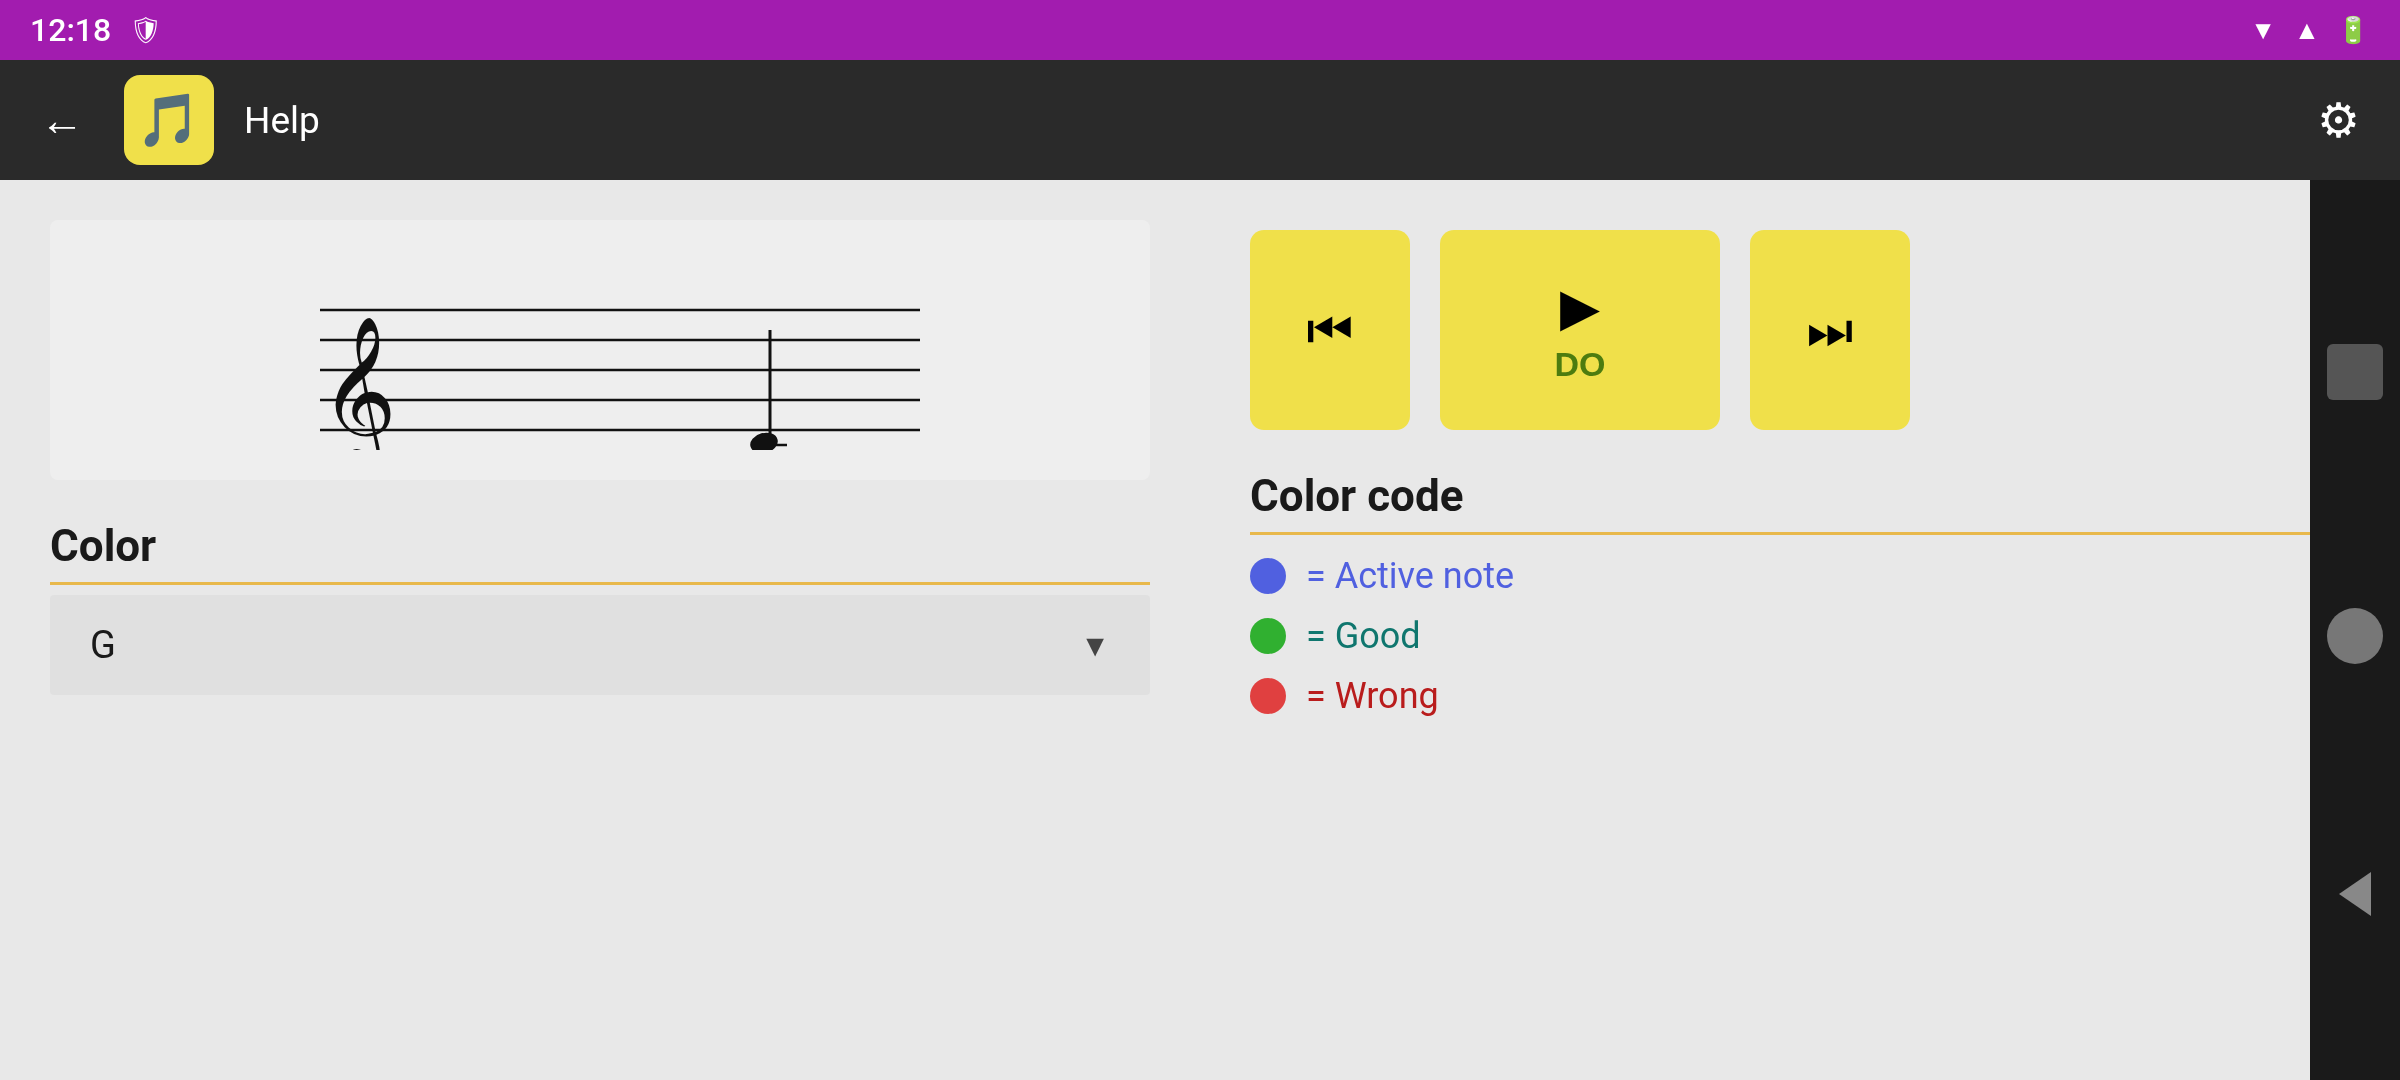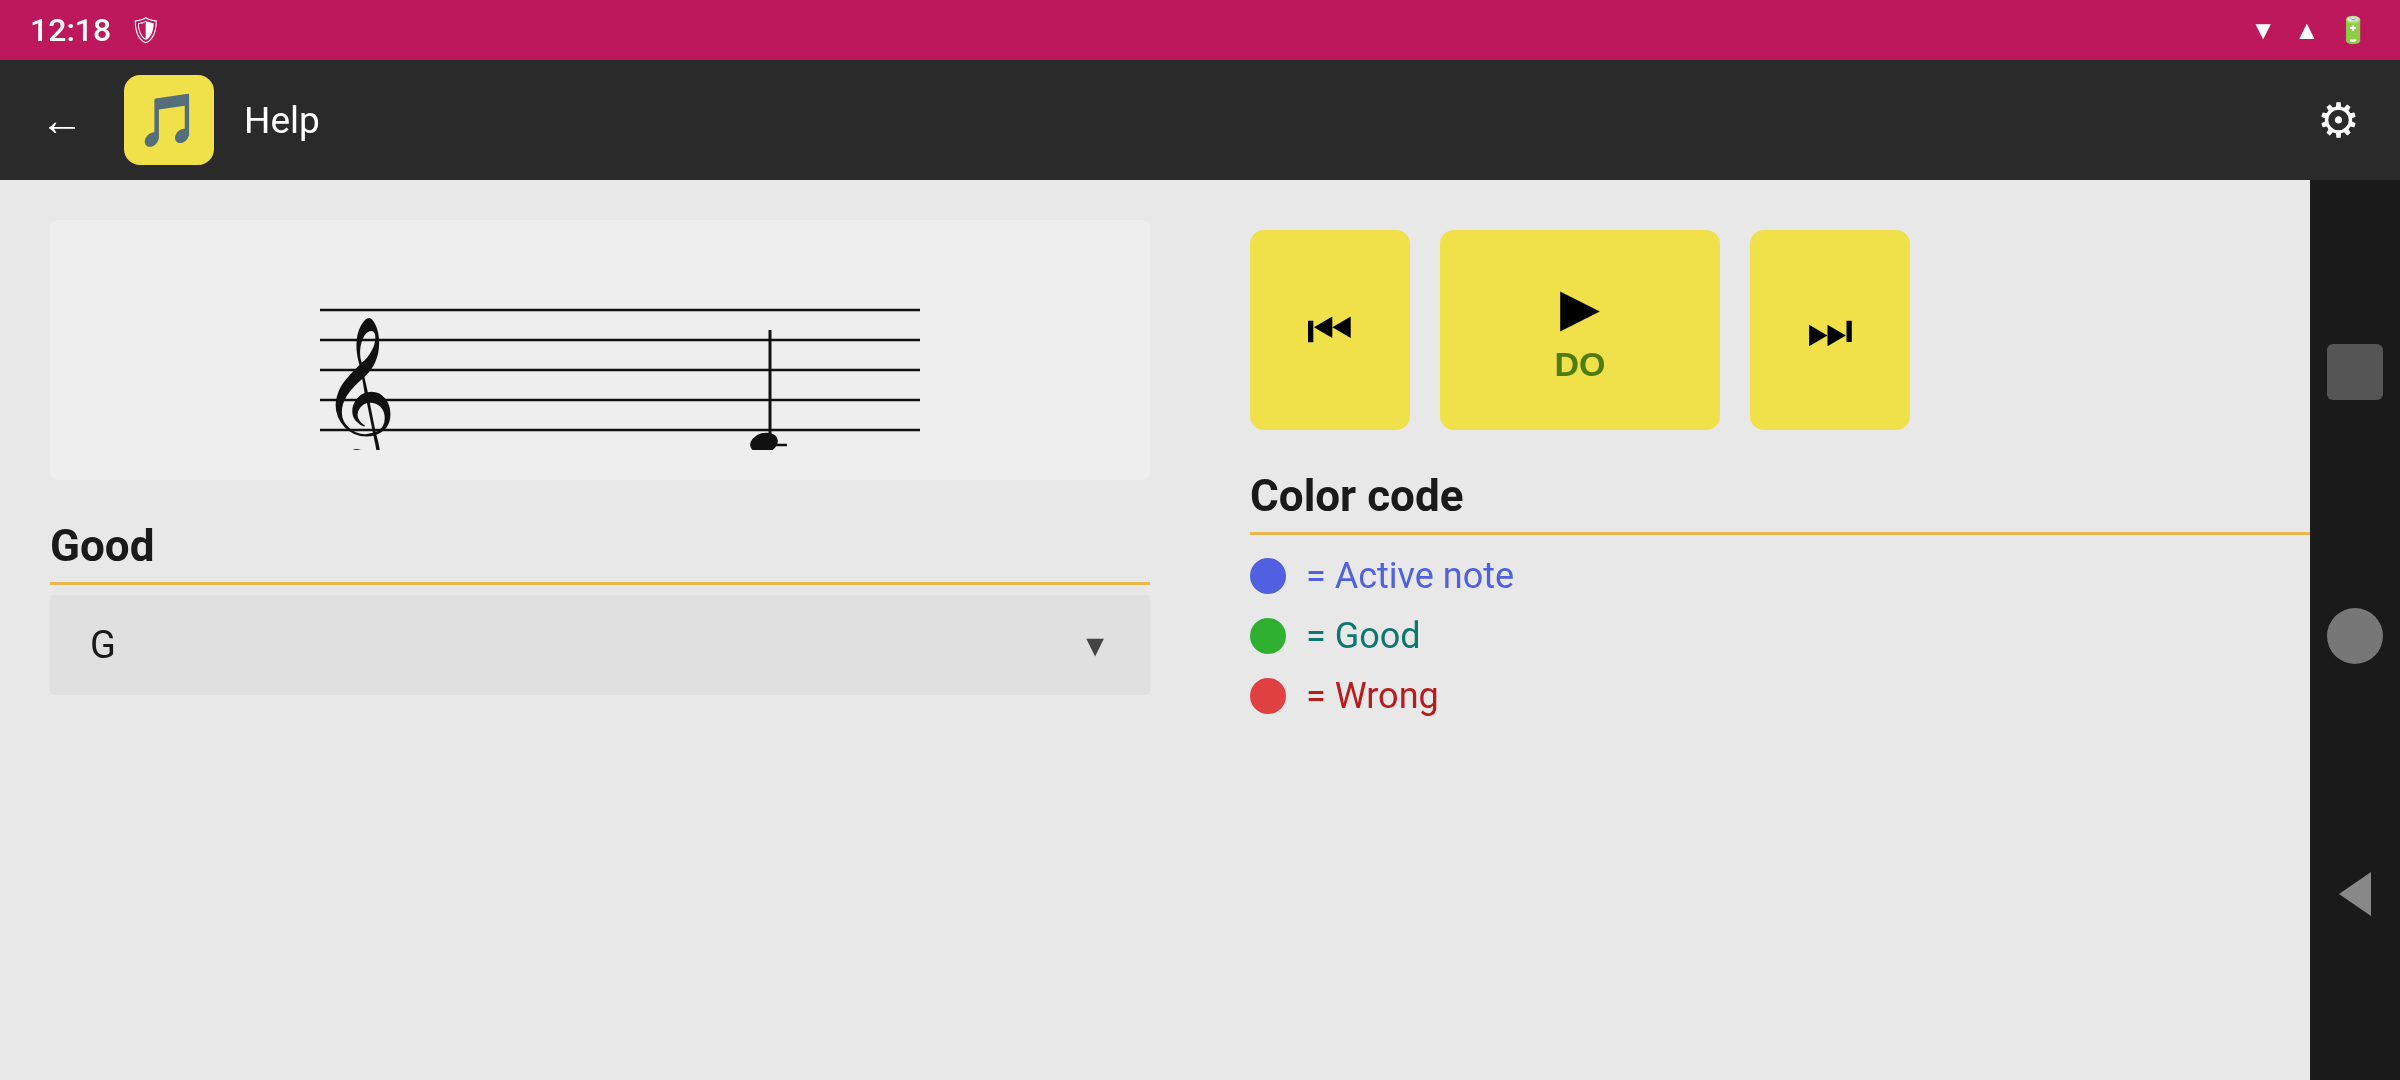--- a/index.html
+++ b/index.html
@@ -10,21 +10,21 @@
       font-family: 'Roboto', Arial, sans-serif;
       overflow: hidden;
       display: flex;
       flex-direction: column;
     }
 
     
     .status-bar {
       width: 100%;
       height: 60px;
-      background: #be185d;
+      background: #a21caf;
       display: flex;
       align-items: center;
       justify-content: space-between;
       padding: 0 30px;
       flex-shrink: 0;
     }
     .status-left {
       display: flex;
       align-items: center;
       gap: 18px;
@@ -319,21 +319,21 @@
 
         <line x1="520" y1="190" x2="520" y2="80" stroke="#111" stroke-width="3"></line>
 
         <line x1="503" y1="195" x2="537" y2="195" stroke="#111" stroke-width="2.5"></line>
 
         <ellipse cx="514" cy="193" rx="14" ry="10" fill="#111" transform="rotate(-15,514,193)"></ellipse>
       </svg>
     </div>
 
     <div class="clef-section">
-      <span class="section-title">Good</span>
+      <span class="section-title">Color</span>
       <div class="section-divider"></div>
       <div class="clef-dropdown">
         <span>G</span>
         <span class="clef-dropdown-arrow">▼</span>
       </div>
     </div>
   </div>
 
   <div class="right-col">
 

